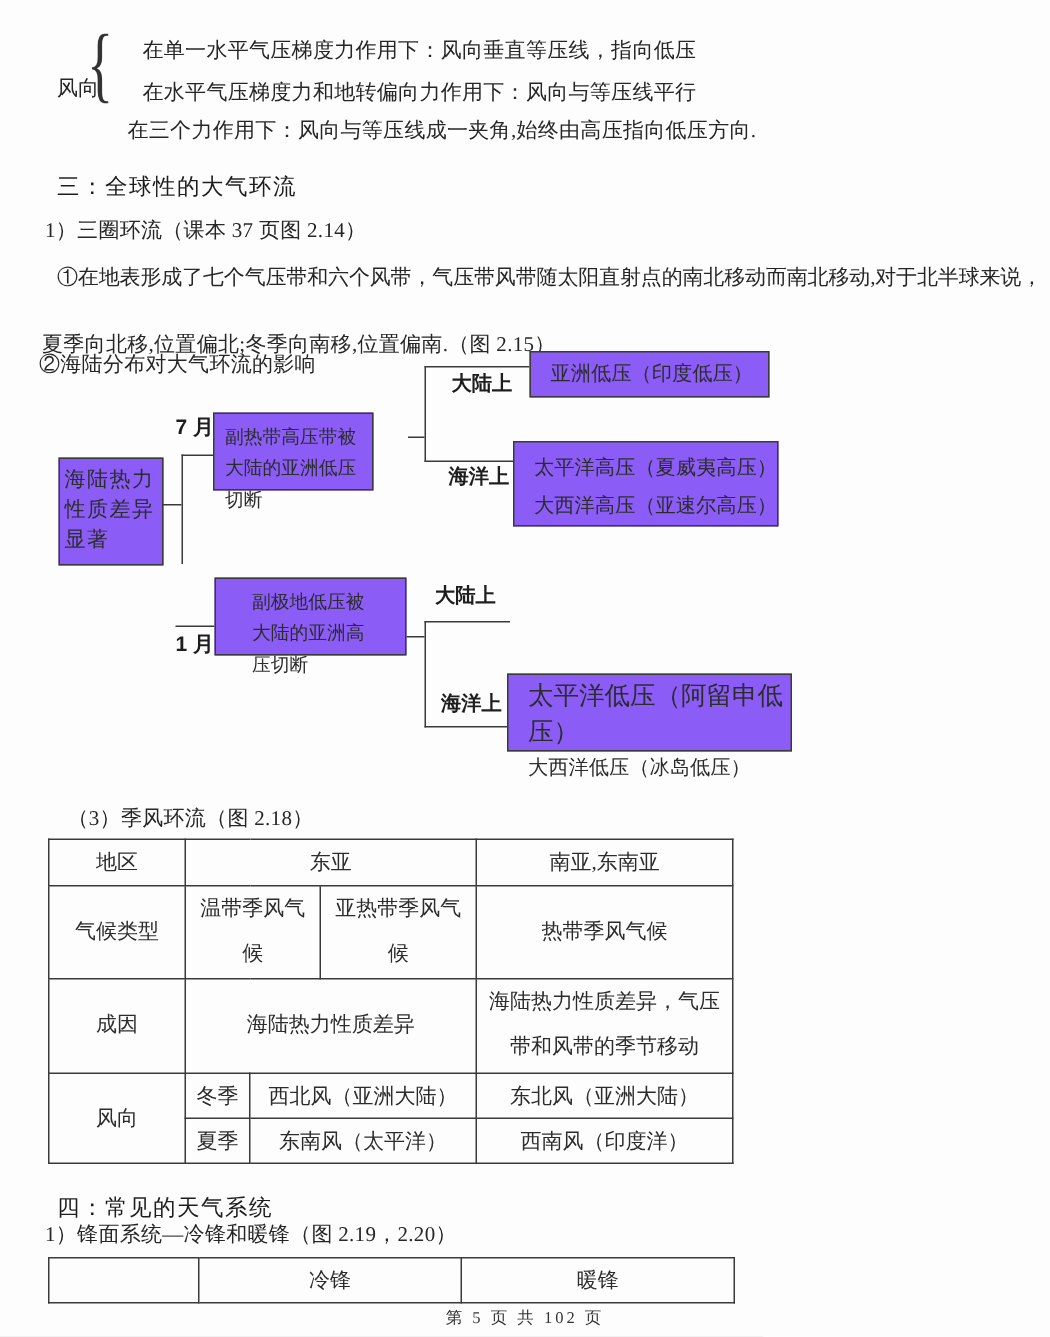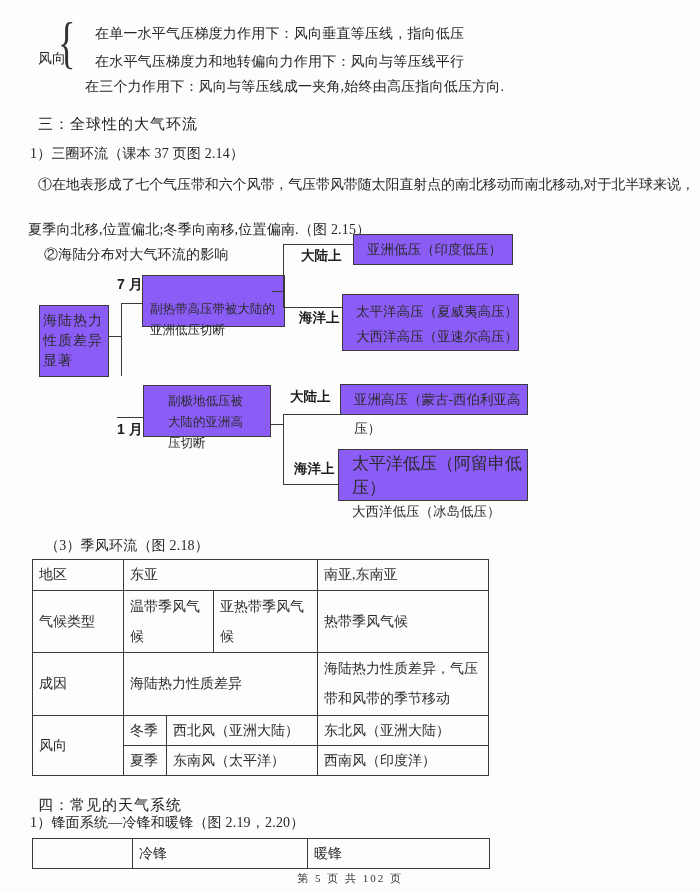--- a/index.html
+++ b/index.html
@@ -9,53 +9,53 @@
     color:#262626;font-size:14px;overflow:hidden;margin:0 auto;
   }
   .abs{position:absolute;white-space:nowrap;}
   .line{position:absolute;background:#3a3a3a;}
   .fbox{position:absolute;border:1px solid #3a3a3a;box-sizing:border-box;background:#8b5cf6;}
   .heading{font-family:"Liberation Sans","DejaVu Sans",sans-serif;font-weight:normal;font-size:15px;color:#1d1d1d;letter-spacing:1px;}
   .blabel{position:absolute;font-family:"Liberation Sans","DejaVu Sans",sans-serif;font-weight:bold;font-size:13.5px;color:#1d1d1d;white-space:nowrap;}
   .brace{position:absolute;font-family:"Liberation Serif",serif;font-size:56px;font-weight:300;color:#333;transform:scaleX(0.65);transform-origin:left top;line-height:1;}
   .boxtext{line-height:21px;color:#2c2c2c;}
   table.doc{border-collapse:collapse;position:absolute;table-layout:fixed;background:#fdfdfd;}
-  table.doc td{border:1px solid #3a3a3a;font-size:14px;color:#2c2c2c;text-align:left;vertical-align:middle;padding:0 6px;overflow:hidden;}
+  table.doc td{border:1px solid #3a3a3a;font-size:14px;color:#2c2c2c;text-align:center;vertical-align:middle;padding:0 6px;overflow:hidden;}
   td.vtop{vertical-align:top;padding-top:5px;line-height:30px;}
   td.lft{text-align:left;padding-left:9px;}
   .body-line{letter-spacing:0.2px;}
 </style>
 </head>
 <body>
 
 <div id="page">
 
   <div class="abs body-line" style="left:95px;top:25px;">在单一水平气压梯度力作用下：风向垂直等压线，指向低压</div>
   <div class="abs" style="left:38px;top:50px;">风向</div>
   <div class="brace" style="left:58px;top:15px;">{</div>
   <div class="abs body-line" style="left:95px;top:53px;">在水平气压梯度力和地转偏向力作用下：风向与等压线平行</div>
   <div class="abs body-line" style="left:85px;top:78px;">在三个力作用下：风向与等压线成一夹角,始终由高压指向低压方向.</div>
 
   <div class="abs heading" style="left:38px;top:115px;">三：全球性的大气环流</div>
   <div class="abs body-line" style="left:30px;top:145px;">1）三圈环流（课本 37 页图 2.14）</div>
   <div class="abs body-line" style="left:38px;top:176px;letter-spacing:-0.1px;">①在地表形成了七个气压带和六个风带，气压带风带随太阳直射点的南北移动而南北移动,对于北半球来说，</div>
   <div class="abs body-line" style="left:28px;top:206px;margin-top:15px;">夏季向北移,位置偏北;冬季向南移,位置偏南.（图 2.15）</div>
-  <div class="abs body-line" style="left:44px;top:234px;margin-top:12px;">②海陆分布对大气环流的影响</div>
+  <div class="abs body-line" style="left:26px;top:234px;">②海陆分布对大气环流的影响</div>
 
   <div class="fbox" style="left:39px;top:305px;width:70px;height:72px;padding:5px 3px;">
     <div class="boxtext" style="white-space:normal;line-height:20px;letter-spacing:1px;font-size:14px;">海陆热力性质差异显著</div>
   </div>
 
   <div class="line" style="left:108px;top:336px;width:13px;height:1px;"></div>
   <div class="line" style="left:121px;top:303px;width:1px;height:73px;"></div>
   <div class="line" style="left:121px;top:303px;width:21px;height:1px;"></div>
   <div class="line" style="left:117px;top:417px;width:26px;height:1px;"></div>
 
   <div class="blabel" style="left:117px;top:276px;font-size:14px;">7 月</div>
-  <div class="fbox" style="left:142px;top:275px;width:143px;height:52px;padding:23px 7px;">
+  <div class="fbox" style="left:142px;top:275px;width:107px;height:52px;padding:5px 7px;">
     <div class="boxtext" style="white-space:normal;font-size:12.5px;">副热带高压带被大陆的亚洲低压切断</div>
   </div>
   <div class="line" style="left:272px;top:291px;width:11px;height:1px;"></div>
   <div class="line" style="left:283px;top:244px;width:1px;height:64px;"></div>
   <div class="line" style="left:283px;top:244px;width:70px;height:1px;"></div>
   <div class="line" style="left:283px;top:307px;width:59px;height:1px;"></div>
   <div class="blabel" style="left:301px;top:247px;">大陆上</div>
   <div class="blabel" style="left:299px;top:309px;">海洋上</div>
   <div class="fbox" style="left:353px;top:234px;width:160px;height:31px;line-height:29px;padding-left:13px;">
     <span class="boxtext" style="font-size:13.5px;">亚洲低压（印度低压）</span>
@@ -68,23 +68,20 @@
   <div class="blabel" style="left:117px;top:421px;font-size:14px;">1 月</div>
   <div class="fbox" style="left:143px;top:385px;width:128px;height:52px;padding:5px 24px;">
     <div class="boxtext" style="white-space:normal;font-size:12.5px;">副极地低压被大陆的亚洲高压切断</div>
   </div>
   <div class="line" style="left:271px;top:424px;width:12px;height:1px;"></div>
   <div class="line" style="left:283px;top:414px;width:1px;height:71px;"></div>
   <div class="line" style="left:283px;top:414px;width:57px;height:1px;"></div>
   <div class="line" style="left:283px;top:484px;width:55px;height:1px;"></div>
   <div class="blabel" style="left:290px;top:388px;">大陆上</div>
   <div class="blabel" style="left:294px;top:460px;">海洋上</div>
-  <div class="fbox" style="left:340px;top:384px;width:188px;height:31px;line-height:29px;padding-left:13px;">
-    <span class="boxtext" style="font-size:13.5px;">亚洲高压（蒙古-西伯利亚高压）</span>
-  </div>
   <div class="fbox" style="left:338px;top:449px;width:190px;height:52px;padding:2px 0 0 13px;">
     <div class="boxtext" style="line-height:24px;font-size:17px;">太平洋低压（阿留申低压）</div>
     <div class="boxtext" style="line-height:24px;font-size:13.5px;">大西洋低压（冰岛低压）</div>
   </div>
 
   <div class="abs body-line" style="left:45px;top:537px;">（3）季风环流（图 2.18）</div>
 
   <table class="doc" style="left:32px;top:559px;width:457px;">
     <colgroup>
         <col style="width:91px">

